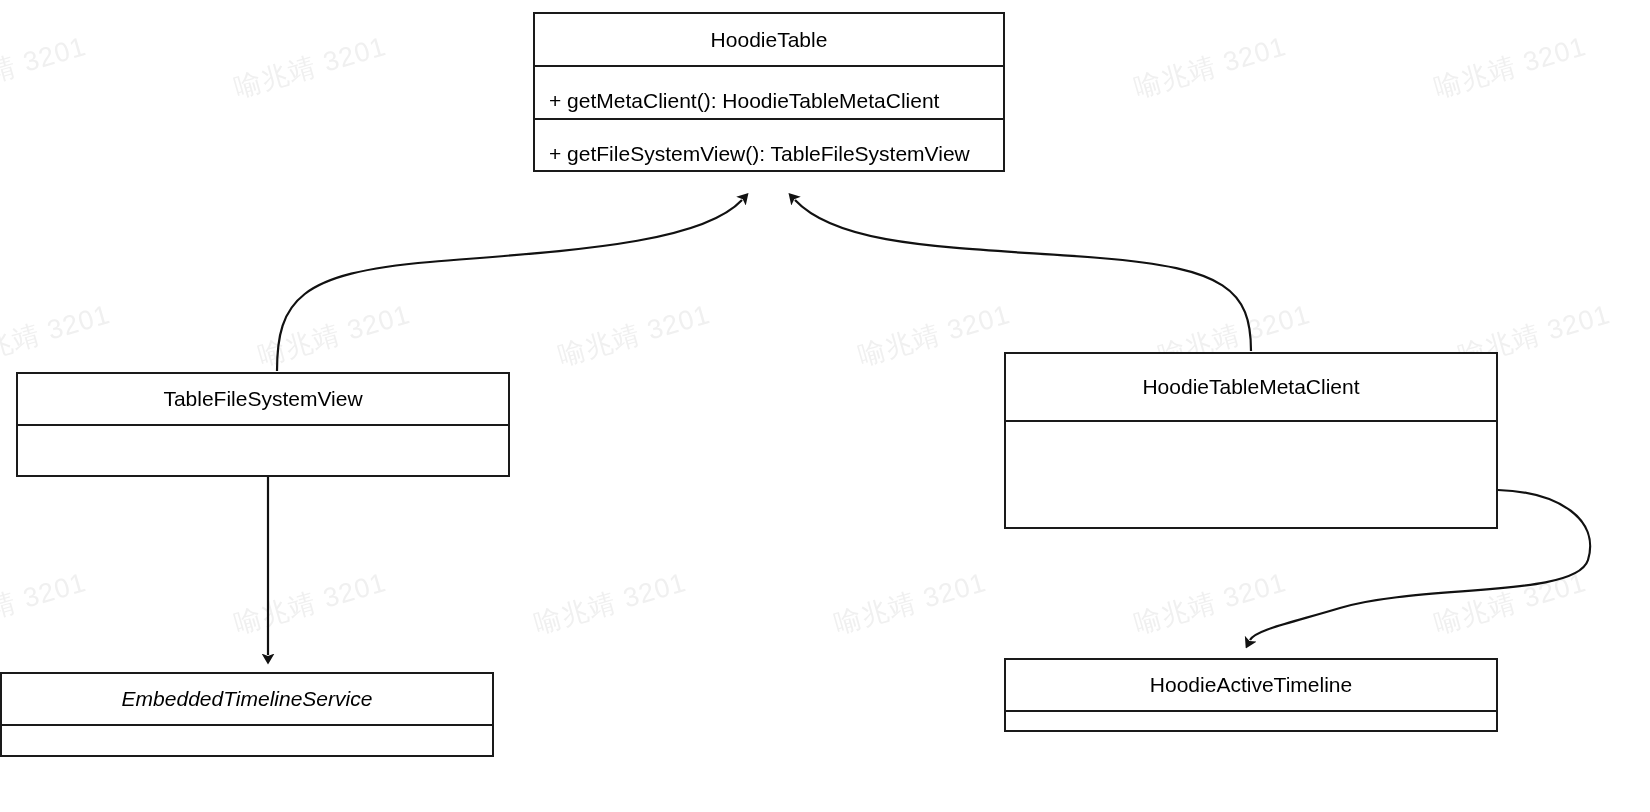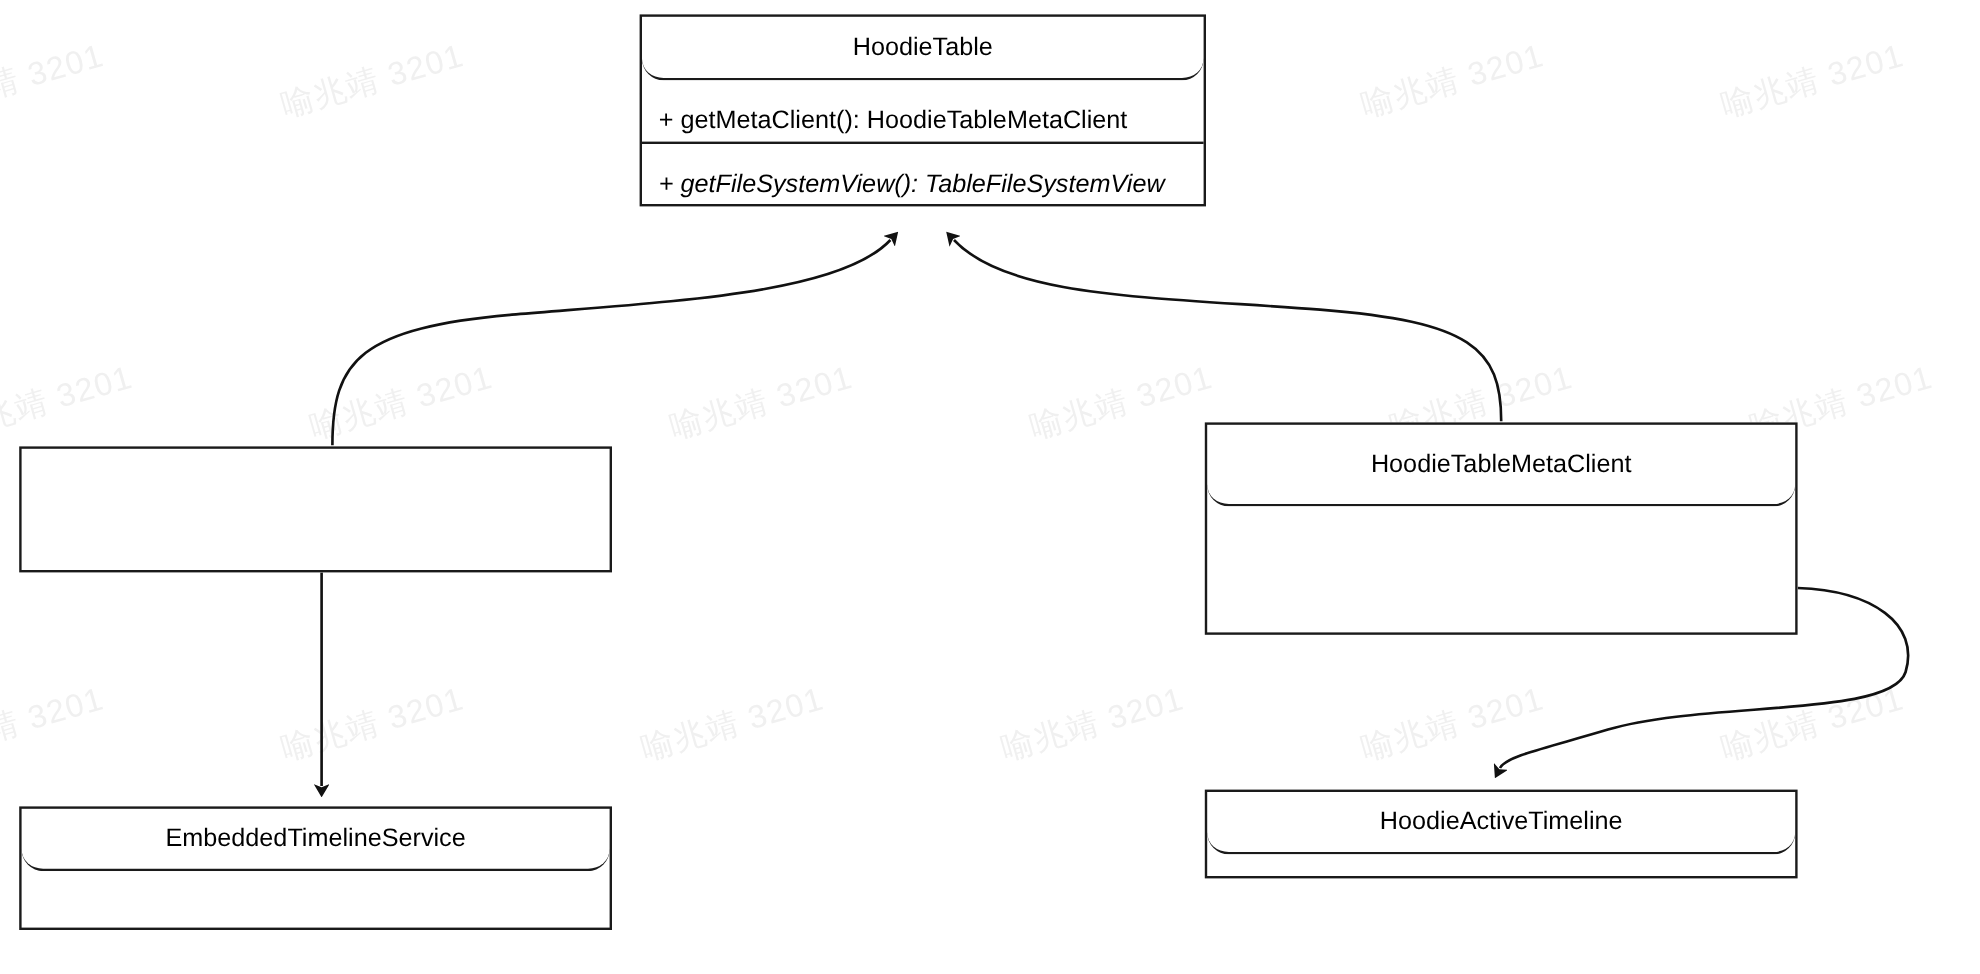--- a/index.html
+++ b/index.html
@@ -60,21 +60,20 @@
   .uml-class-name {
     box-sizing: border-box;
     text-align: center;
     font-size: 21px;
     color: #000000;
     border-bottom: 2px solid #1a1a1a;
     display: flex;
     align-items: center;
     justify-content: center;
     white-space: nowrap;
-    border-radius: 18px;
   }
   .uml-compartment {
     box-sizing: border-box;
     font-size: 21px;
     color: #000000;
     padding: 16px 0 0 14px;
     display: flex;
     align-items: center;
   }
   .uml-compartment.with-divider {
@@ -129,33 +128,34 @@
   </svg>
 
   <div id="class-layer">
       <div class="uml-class" style="left: 533px; top: 12px; width: 472px; height: 160px; border-color: rgb(26, 26, 26);">
         <div class="uml-class-name" style="height: 53px; border-bottom-color: rgb(26, 26, 26);">HoodieTable</div>
         <div class="uml-compartment with-divider" style="height: 53px; border-bottom-color: rgb(26, 26, 26);">
           <div>
             <span class="m-text">+ getMetaClient(): HoodieTableMetaClient</span>
           </div>
         </div>
-        <div class="uml-compartment" style="height: 52px; border-bottom-color: rgb(26, 26, 26); font-style: italic;">
+        <div class="uml-compartment" style="height: 52px; border-bottom-color: rgb(26, 26, 26);">
           <div>
             <span class="m-text">+ getFileSystemView(): TableFileSystemView</span>
           </div>
         </div>
       </div>
       <div class="uml-class" style="left: 16px; top: 372px; width: 494px; height: 105px; border-color: rgb(26, 26, 26);">
+        <div class="uml-class-name" style="height: 52px; border-bottom-color: rgb(26, 26, 26);">TableFileSystemView</div>
         <div class="uml-compartment empty" style="height: 51px; border-bottom-color: rgb(26, 26, 26);"></div>
       </div>
       <div class="uml-class" style="left: 1004px; top: 352px; width: 494px; height: 177px; border-color: rgb(26, 26, 26);">
         <div class="uml-class-name" style="height: 68px; border-bottom-color: rgb(26, 26, 26);">HoodieTableMetaClient</div>
       </div>
-      <div class="uml-class" style="left: 16px; top: 672px; width: 494px; height: 103px; border-color: rgb(26, 26, 26);">
+      <div class="uml-class" style="left: 0; top: 672px; width: 494px; height: 85px; border-color: rgb(26, 26, 26); font-style: italic;">
         <div class="uml-class-name" style="height: 52px; border-bottom-color: rgb(26, 26, 26);">EmbeddedTimelineService</div>
         <div class="uml-compartment empty" style="height: 51px; border-bottom-color: rgb(26, 26, 26);"></div>
       </div>
       <div class="uml-class" style="left: 1004px; top: 658px; width: 494px; height: 74px; border-color: rgb(26, 26, 26);">
         <div class="uml-class-name" style="height: 52px; border-bottom-color: rgb(26, 26, 26);">HoodieActiveTimeline</div>
         <div class="uml-compartment empty" style="height: 46px; border-bottom-color: rgb(26, 26, 26);"></div>
       </div>
     </div>
 
 </div>

